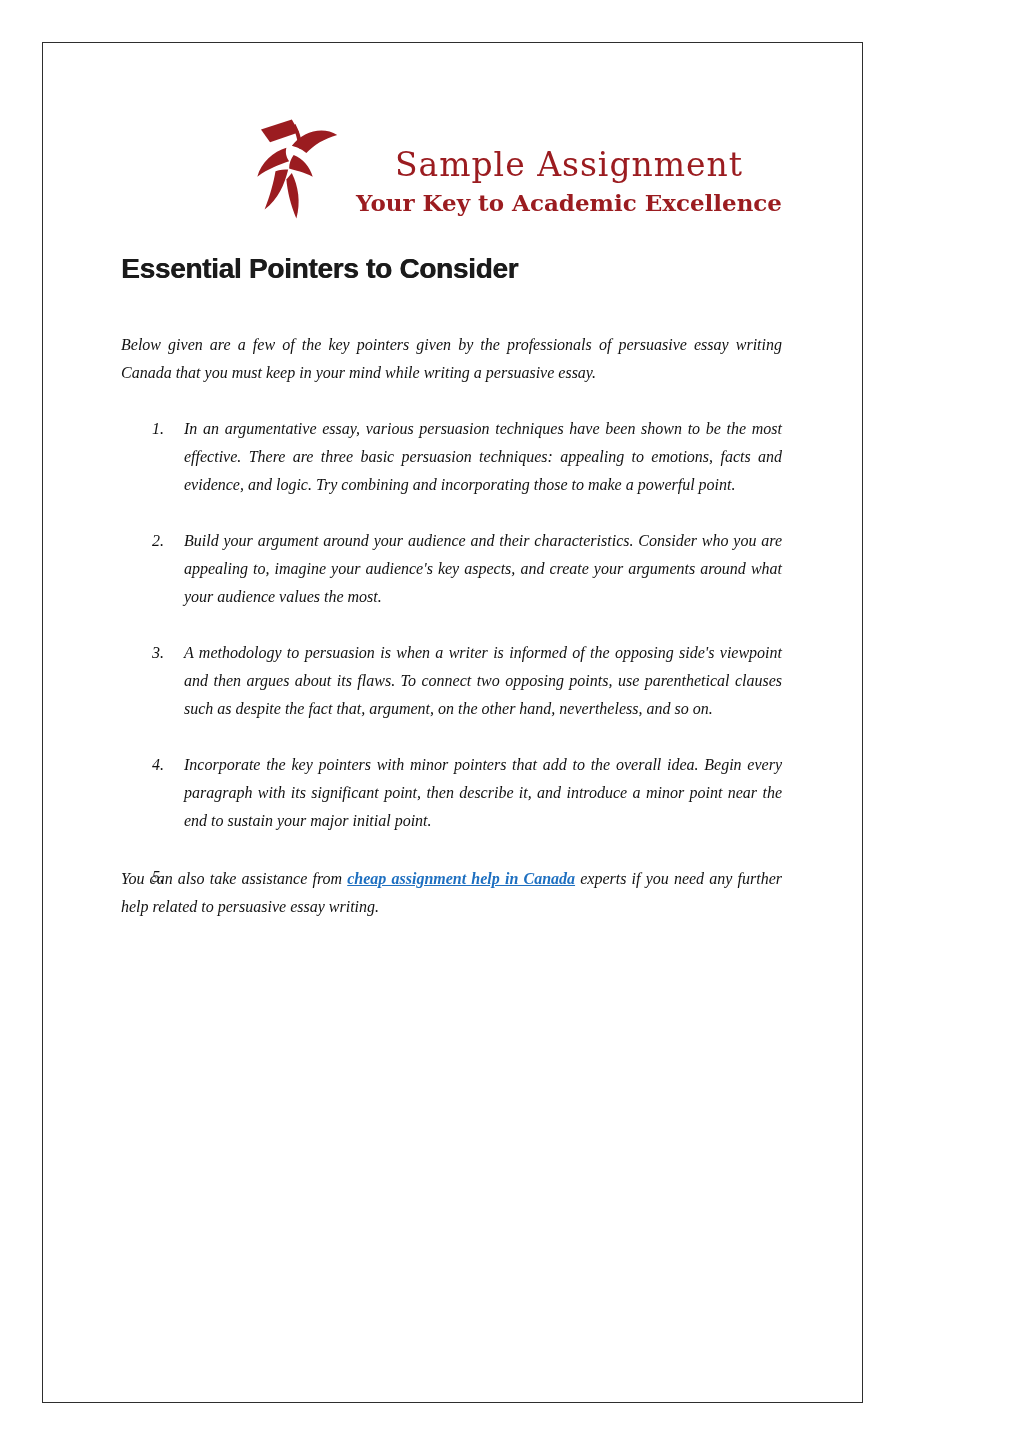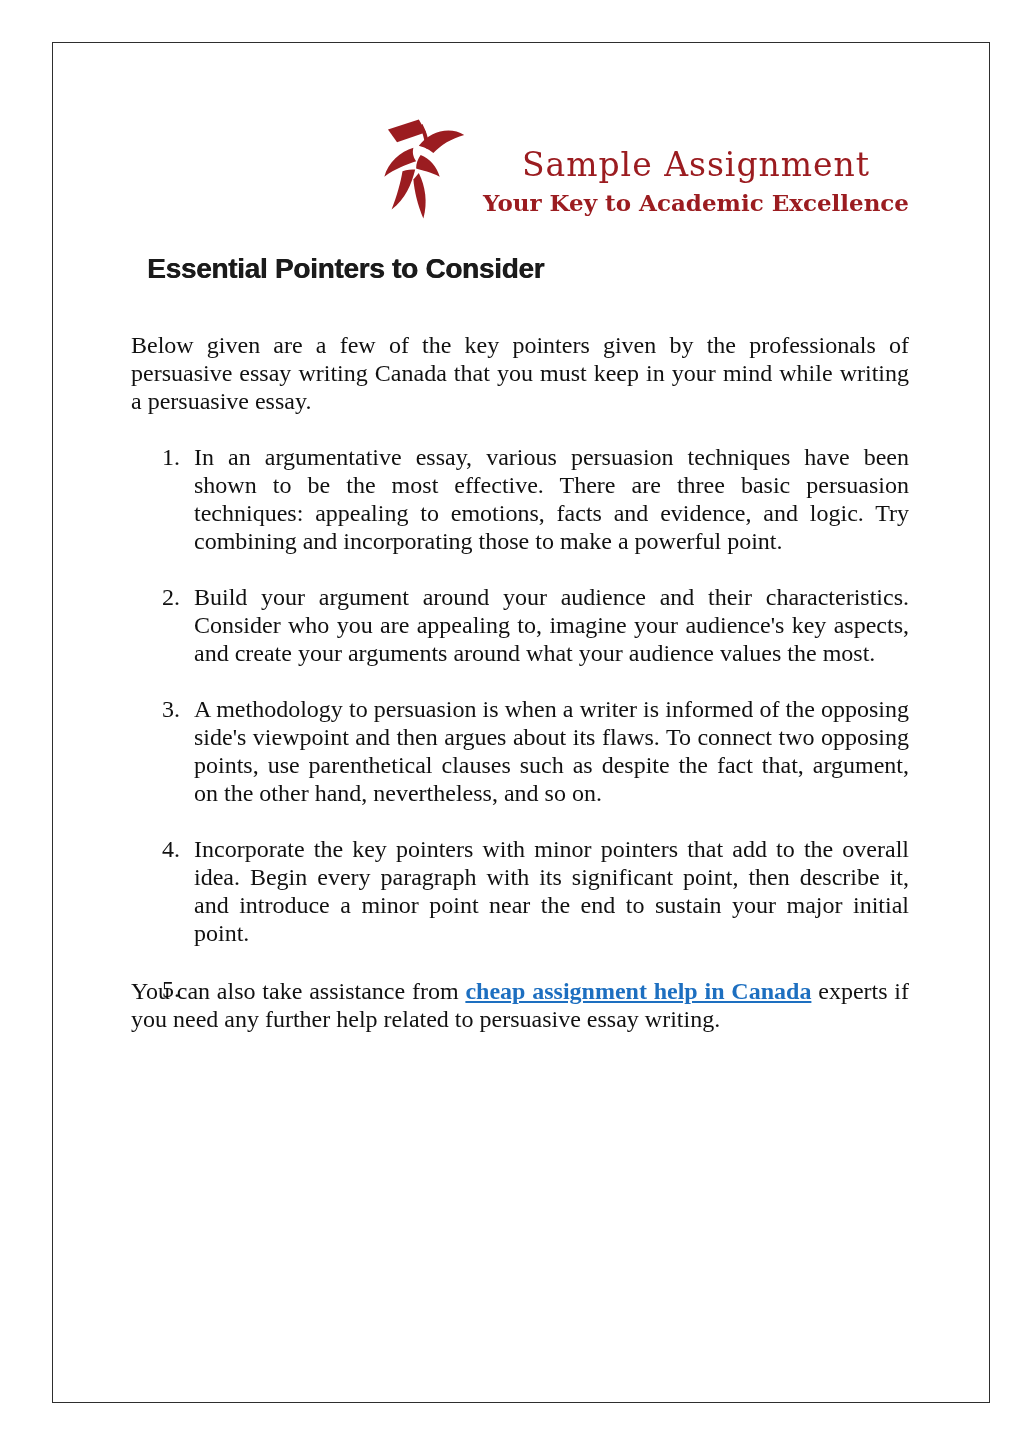--- a/index.html
+++ b/index.html
@@ -11,23 +11,23 @@
     position: relative;
     width: 1023px;
     height: 1447px;
     background: #ffffff;
     overflow: hidden;
     font-family: "Liberation Serif", serif;
     color: #111111;
   }
   .border-frame {
     position: absolute;
-    left: 52px;
+    left: 42px;
     top: 42px;
-    width: 938px;
+    width: 821px;
     height: 1361px;
     border: 1.5px solid #2e2e2e;
     box-sizing: border-box;
     padding: 72px 80px 0 78px;
   }
   
   .logo-row {
     display: flex;
     justify-content: flex-end;
     align-items: flex-start;
@@ -60,34 +60,35 @@
   .tagline {
     font-family: "DejaVu Serif", serif;
     font-size: 23px;
     font-weight: bold;
     color: #9b1c20;
     margin-top: 6px;
     white-space: nowrap;
   }
   
   h1.doc-heading {
-    margin: 20px 0 0 16px;
+    margin: 20px 0 0 0;
     font-family: "Liberation Sans", sans-serif;
     font-weight: 700;
     font-size: 28px;
     letter-spacing: -0.3px;
     color: #1b1b1b;
     text-shadow: 0.6px 0 0 #1b1b1b;
   }
   
   .body-text {
-    font-size: 24px;
+    font-size: 16px;
     line-height: 28px;
     text-align: justify;
     color: #111111;
+    font-style: italic;
   }
   p.intro {
     margin: 46px 0 0 0;
   }
   .pointer-item {
     position: relative;
     margin: 28px 0 0 0;
     padding-left: 63px;
     box-sizing: border-box;
   }

